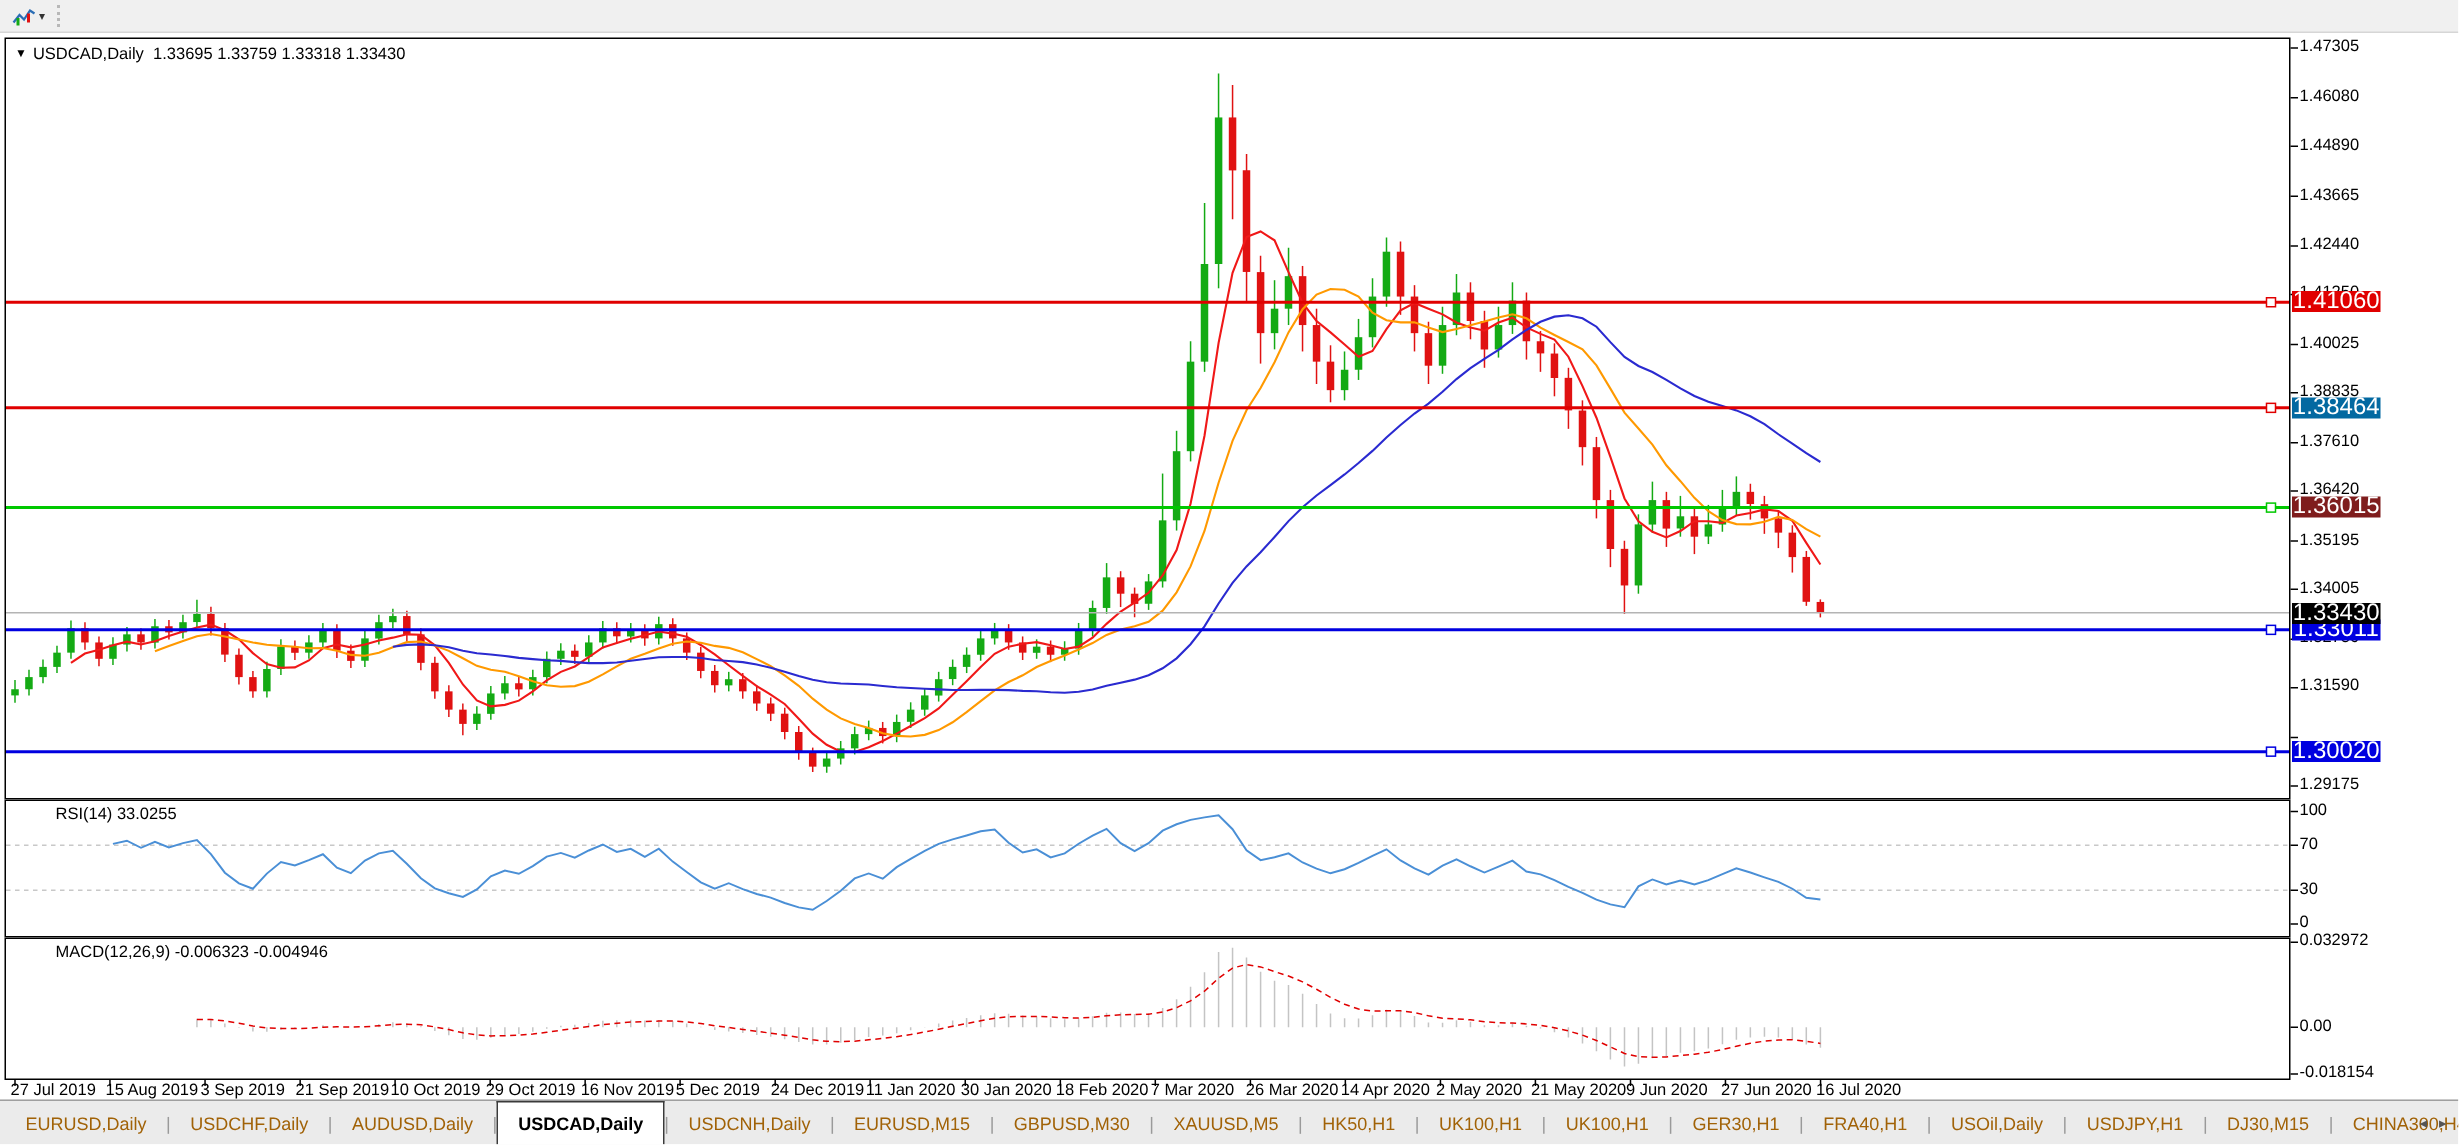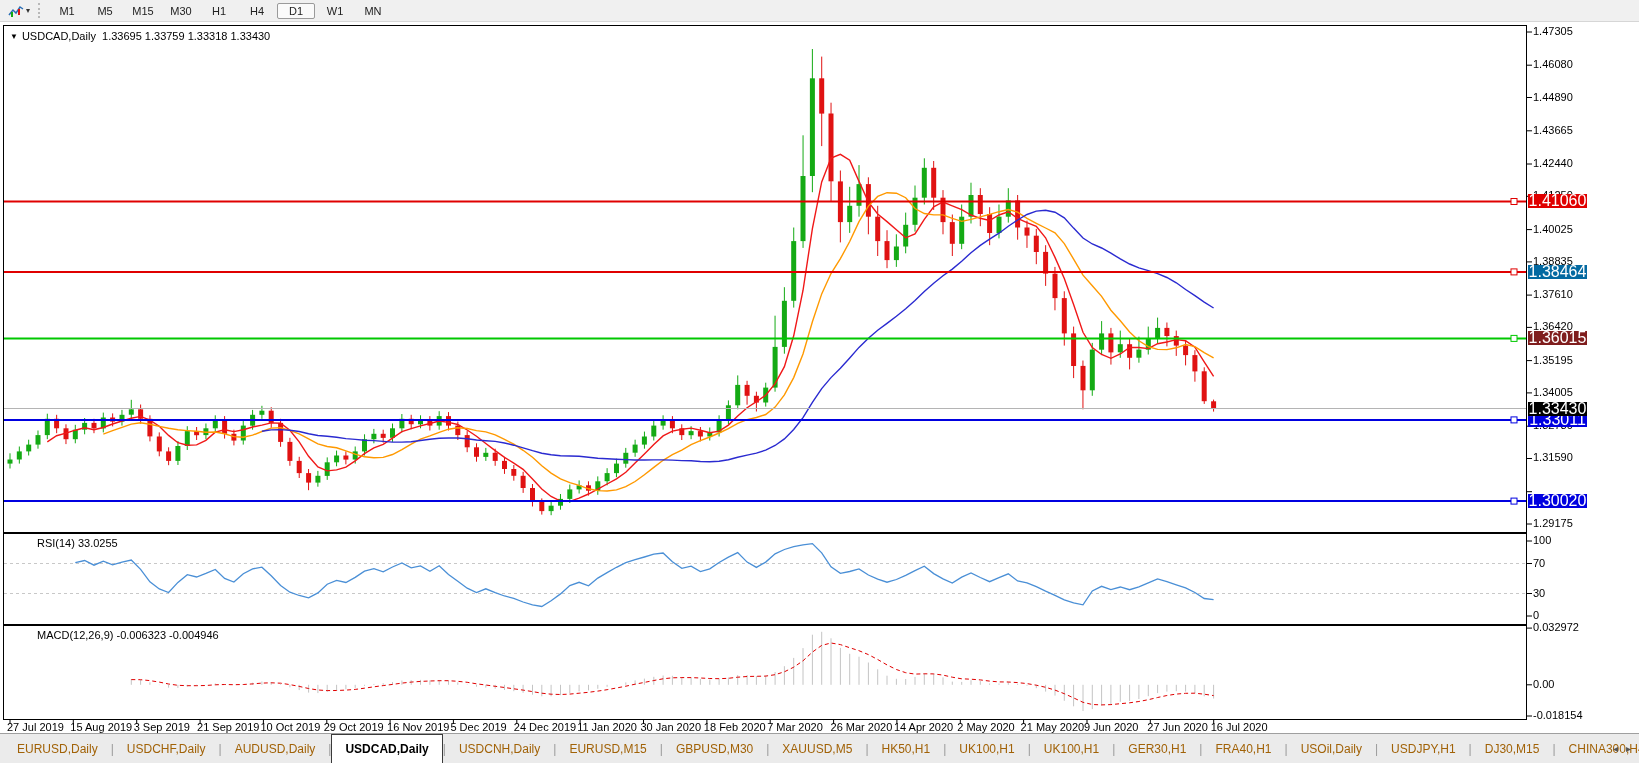--- a/index.html
+++ b/index.html
@@ -50,31 +50,20 @@
       <span>
         <svg width="16" height="14" viewBox="0 0 16 14">
           <polyline points="1,11 5,6 8,9 12,3 15,5" fill="none" stroke="#2a6db5" stroke-width="1.5"></polyline>
           <rect x="3" y="8" width="2" height="5" fill="#14AA14"></rect>
           <rect x="10" y="5" width="2" height="6" fill="#E01212"></rect>
         </svg>
       </span>
       <span class="caret">▾</span>
     </div>
     <div class="grip"></div>
-    <div class="tf-buttons" id="tfButtons" style="display:flex;">
-        <div class="tfb">M1</div>
-        <div class="tfb">M5</div>
-        <div class="tfb">M15</div>
-        <div class="tfb">M30</div>
-        <div class="tfb">H1</div>
-        <div class="tfb">H4</div>
-        <div class="tfb active">D1</div>
-        <div class="tfb">W1</div>
-        <div class="tfb">MN</div>
-      </div>
   </div>
 
   <div class="panel" id="mainPanel"></div>
   <div class="panel" id="rsiPanel"></div>
   <div class="panel" id="macdPanel"></div>
 
   <div class="chart-title">
     <span class="tri">▼</span><span>USDCAD,Daily</span>&nbsp;&nbsp;<span>1.33695 1.33759 1.33318 1.33430</span>
   </div>
   <div class="sub-title" id="rsiTitle">RSI(14) 33.0255</div>

